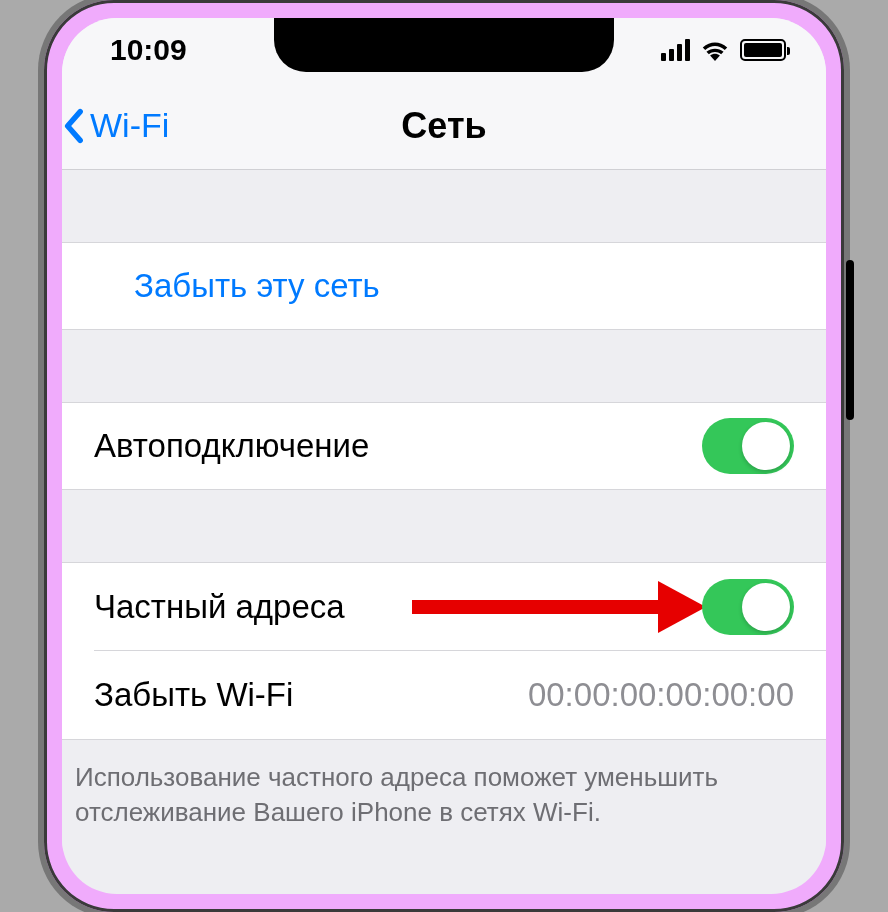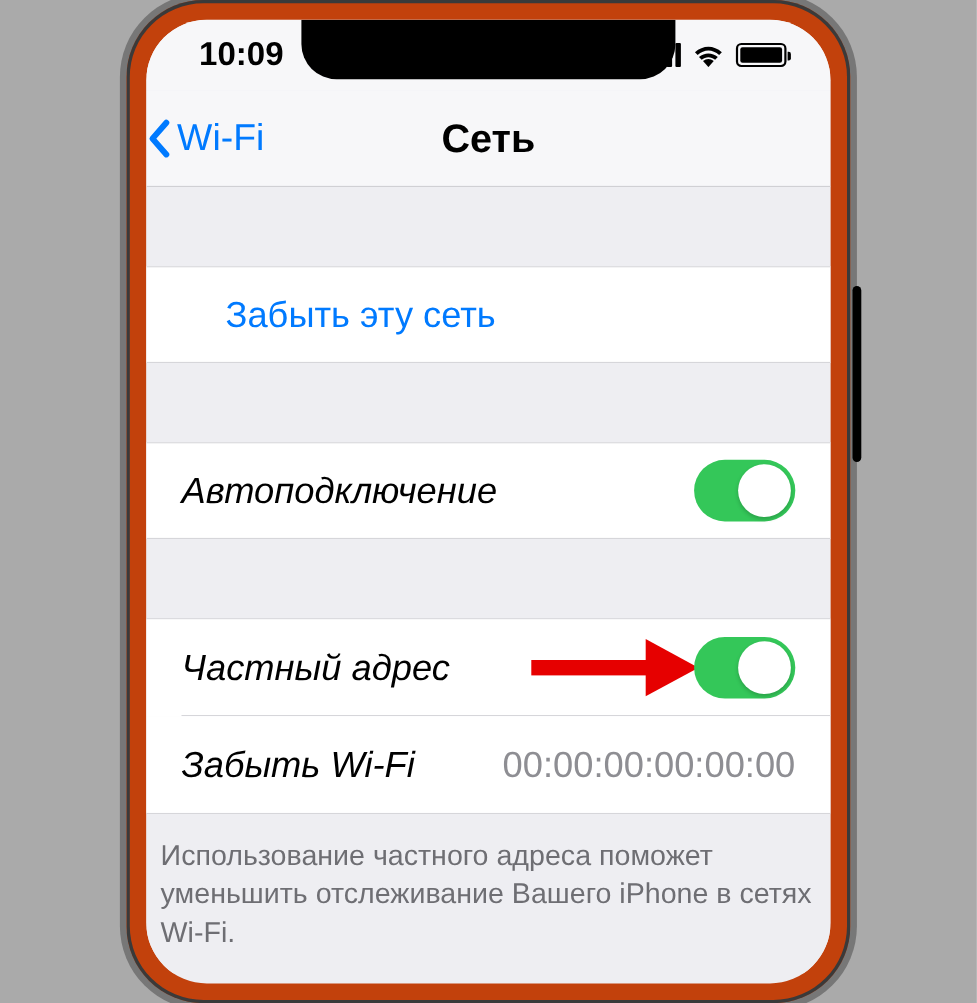--- a/index.html
+++ b/index.html
@@ -11,23 +11,23 @@
     body {
       font-family: -apple-system, BlinkMacSystemFont, "Helvetica Neue", Arial, sans-serif;
       background: #aaa;
       width: 888px;
       height: 912px;
       display: flex;
       align-items: flex-start;
       justify-content: center;
     }
     .phone-frame {
-      width: 658px;
+      width: 800px;
       height: 912px;
-      background: #c2410c;
+      background: #f0abfc;
       border-radius: 70px;
       padding: 18px;
       position: relative;
       box-shadow: inset 0 0 0 3px #3a3a3a, 0 0 0 6px #777;
       margin-top: 0;
     }
     .phone-side-button {
       position: absolute;
       right: -10px;
       top: 260px;
@@ -169,21 +169,20 @@
       position:absolute;
       bottom:0;left:32px;right:0;height:1px;
       background:#d6d6da;
     }
     .cell-group .cell { border-bottom: none; border-top: none; }
     .cell-group { border-top: 1px solid #d6d6da; border-bottom: 1px solid #d6d6da; }
     .cell-label {
       font-size: 33px;
       color: #000;
       flex: 1;
-      font-style: italic;
     }
     .cell-label-link {
       font-size: 33px;
       color: #007aff;
       flex: 1;
       margin-left: 40px;
     }
     .cell-value {
       font-size: 33px;
       color: #8e8e93;
@@ -290,21 +289,21 @@
 
       <div class="cell">
         <span class="cell-label">Автоподключение</span>
         <div class="toggle"></div>
       </div>
 
       <div class="section-gap-small"></div>
 
       <div class="cell-group">
         <div class="cell" style="position:relative">
-          <span class="cell-label">Частный адрес</span>
+          <span class="cell-label">Частный адреса</span>
           <div class="arrow-annotation">
             <div class="arrow-line"></div>
             <div class="arrow-head"></div>
           </div>
           <div class="toggle"></div>
         </div>
         <div class="cell">
           <span class="cell-label">Забыть Wi-Fi</span>
           <span class="cell-value">00:00:00:00:00:00</span>
         </div>

